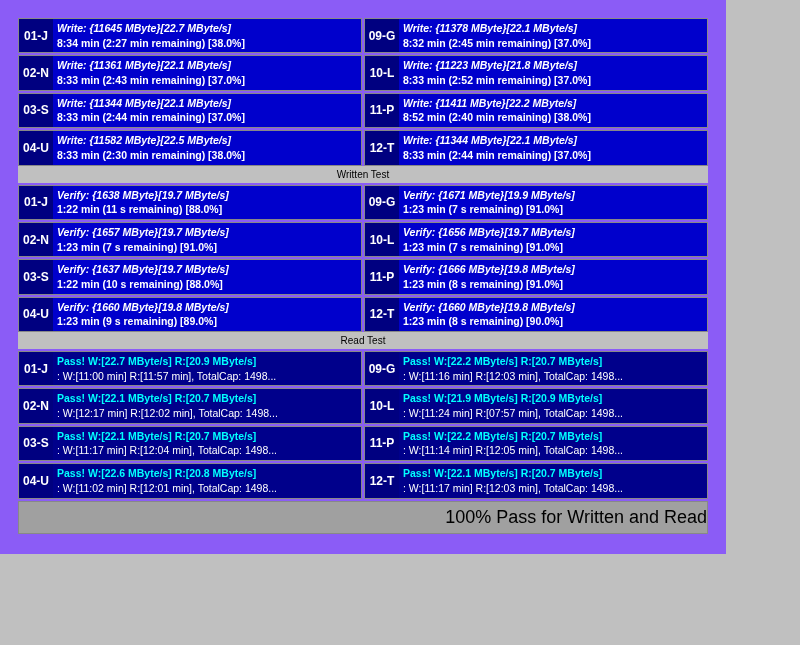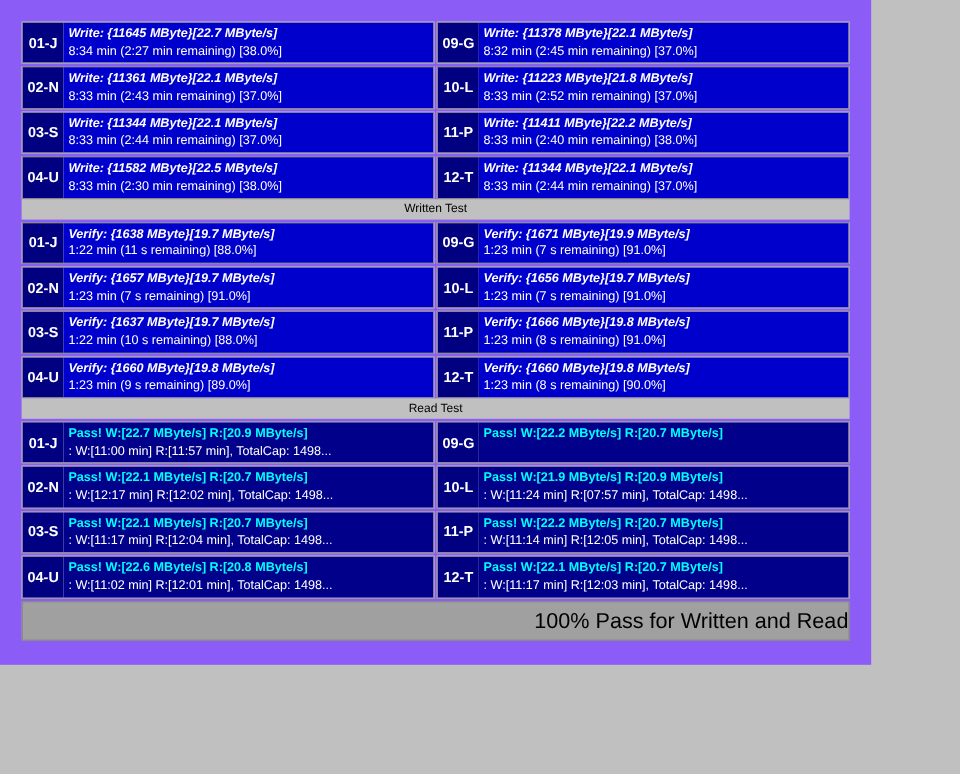--- a/index.html
+++ b/index.html
@@ -54,21 +54,21 @@
       flex: 1;
       padding: 2px 4px;
       font-size: 10.5px;
       line-height: 1.4;
     }
     .device-info .line1 {
       font-weight: bold;
       font-style: italic;
     }
     .device-info .line2 {
-      font-weight: normal;
+      font-weight: bold;
     }
     
     .pass-card {
       display: flex;
       align-items: stretch;
       background: #fff;
       border: 1px solid #888;
     }
     .pass-id {
       background: #000080;
@@ -145,21 +145,21 @@
           <div class="device-id">03-S</div>
           <div class="device-info">
             <div class="line1">Write: {11344 MByte}[22.1 MByte/s]</div>
             <div class="line2">8:33 min (2:44 min remaining)  [37.0%]</div>
           </div>
         </div>
         <div class="device-card">
           <div class="device-id">11-P</div>
           <div class="device-info">
             <div class="line1">Write: {11411 MByte}[22.2 MByte/s]</div>
-            <div class="line2">8:33 min (2:40 min remaining)  [38.0%]</div>
+            <div class="line2">8:52 min (2:40 min remaining)  [38.0%]</div>
           </div>
         </div>
         <div class="device-card">
           <div class="device-id">04-U</div>
           <div class="device-info">
             <div class="line1">Write: {11582 MByte}[22.5 MByte/s]</div>
             <div class="line2">8:33 min (2:30 min remaining)  [38.0%]</div>
           </div>
         </div>
         <div class="device-card">
@@ -241,20 +241,21 @@
           <div class="pass-id">01-J</div>
           <div class="pass-info">
             <div class="line1">Pass! W:[22.7 MByte/s] R:[20.9 MByte/s]</div>
             <div class="line2">: W:[11:00 min] R:[11:57 min], TotalCap: 1498...</div>
           </div>
         </div>
         <div class="pass-card">
           <div class="pass-id">09-G</div>
           <div class="pass-info">
             <div class="line1">Pass! W:[22.2 MByte/s] R:[20.7 MByte/s]</div>
+            <div class="line2">: W:[11:16 min] R:[12:03 min], TotalCap: 1498...</div>
           </div>
         </div>
         <div class="pass-card">
           <div class="pass-id">02-N</div>
           <div class="pass-info">
             <div class="line1">Pass! W:[22.1 MByte/s] R:[20.7 MByte/s]</div>
             <div class="line2">: W:[12:17 min] R:[12:02 min], TotalCap: 1498...</div>
           </div>
         </div>
         <div class="pass-card">

